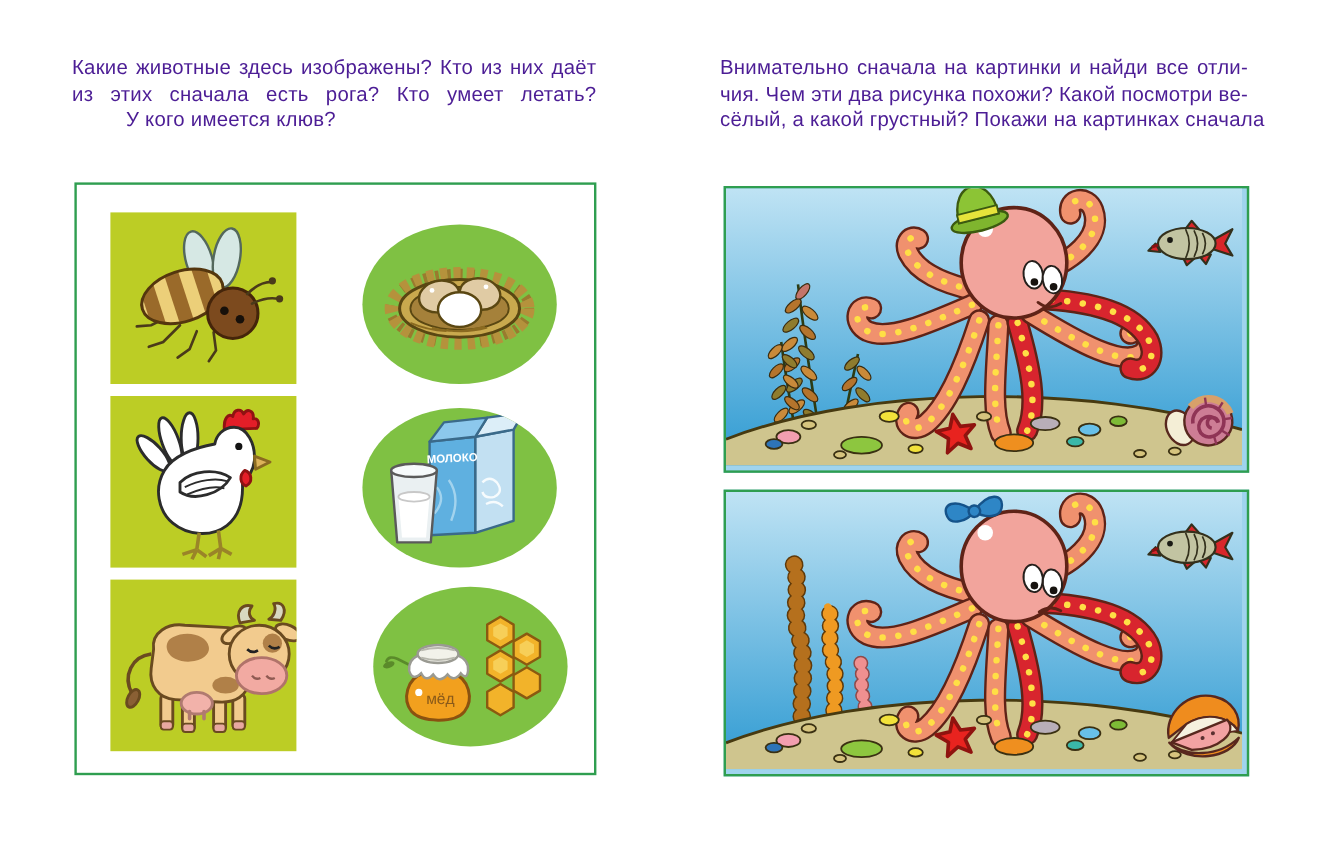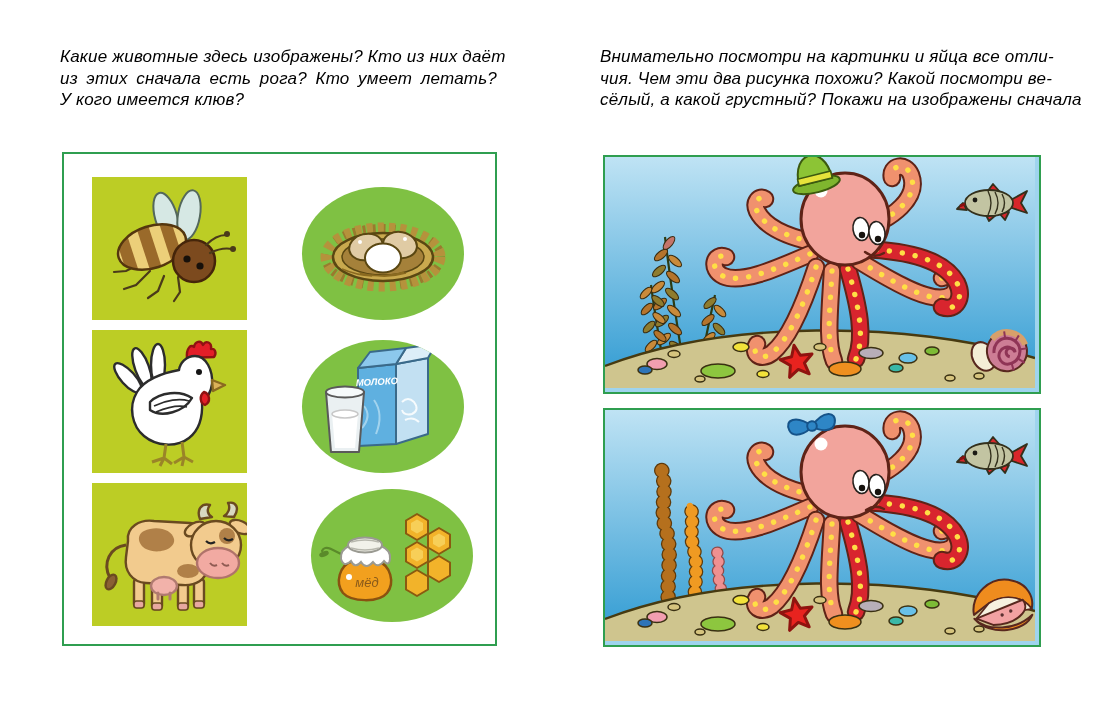--- a/index.html
+++ b/index.html
@@ -1,20 +1,20 @@
 <!DOCTYPE html>
 <html><head>
 <meta charset="utf-8">
 <style>
   html,body{margin:0;padding:0;background:#fff;}
   .page{position:relative;width:1100px;height:712px;background:#fff;overflow:hidden;
-        font-family:"Liberation Sans",sans-serif;color:#000000;font-style:italic;}
+        font-family:"Liberation Sans",sans-serif;color:#4c1d95;}
   .q-block{position:absolute;font-size:17px;line-height:21.5px;letter-spacing:.2px;}
   .q-line{text-align:justify;text-align-last:justify;white-space:nowrap;}
-  .q-line.last{text-align-last:left;}
+  .q-line.last{text-align-last:left;margin-left:45px;}
   .task-box{position:absolute;left:62px;top:152px;width:431px;height:490px;
             border:2px solid #2f9e50;background:#fff;}
   .tile{position:absolute;width:155px;height:143px;background:#bccd25;}
   .oval{position:absolute;width:162px;height:133px;background:#7fc143;border-radius:50%;overflow:hidden;}
   .tile svg,.oval svg{position:absolute;left:0;top:0;width:100%;height:100%;}
   .pic{position:absolute;left:603px;width:434px;height:235px;border:2px solid #2f9e50;background:#9fd4ee;}
   .pic svg{display:block;width:430px;height:231px;}
   svg text{font-family:"Liberation Sans",sans-serif;}
   .tent path{fill:none;stroke-linecap:round;}
   .tent .o{stroke:#5f2317;stroke-width:18.5px;}
@@ -27,23 +27,23 @@
 
 <div class="page">
 
   <div class="q-block" style="left:60px;top:46px;width:437px;">
     <div class="q-line">Какие животные здесь изображены? Кто из них даёт</div>
     <div class="q-line">из этих сначала есть рога? Кто умеет летать?</div>
     <div class="q-line last">У кого имеется клюв?</div>
   </div>
 
   <div class="q-block" style="left:600px;top:46px;width:440px;">
-    <div class="q-line">Внимательно посмотри на картинки и яйца все отли-</div>
+    <div class="q-line">Внимательно сначала на картинки и найди все отли-</div>
     <div class="q-line">чия. Чем эти два рисунка похожи? Какой посмотри ве-</div>
-    <div class="q-line">сёлый, а какой грустный? Покажи на изображены сначала</div>
+    <div class="q-line">сёлый, а какой грустный? Покажи на картинках сначала</div>
   </div>
 
   <div class="task-box">
 
     <div class="tile" style="left:28px;top:23px;">
       <svg viewBox="0 0 155 143">
         <g stroke-linecap="round">
           <g stroke="#4a3a1a" stroke-width="2.2" fill="none">
             <path d="M58 94 L44 108 L32 112"></path>
               <path d="M72 99 L66 114 L56 121"></path>

